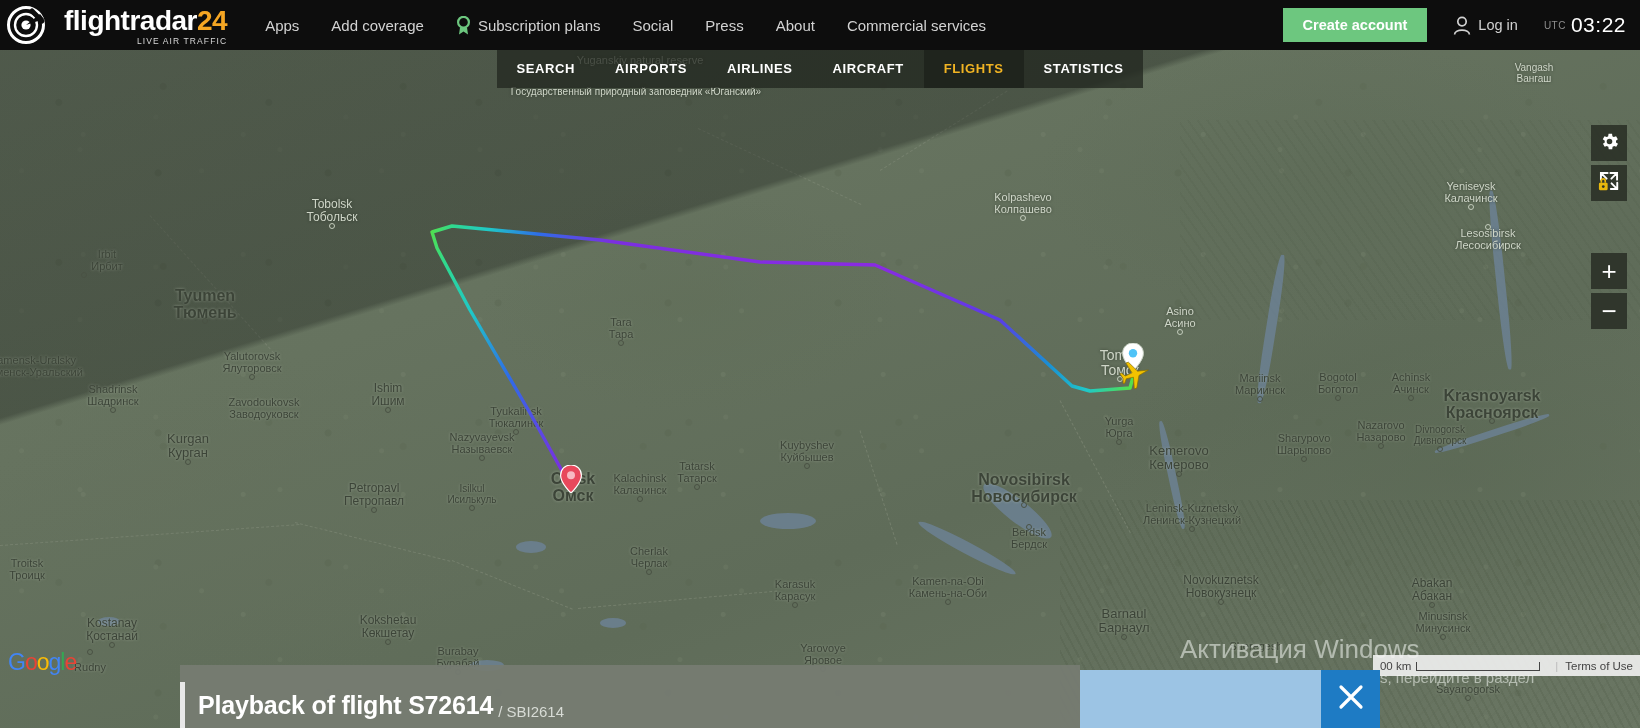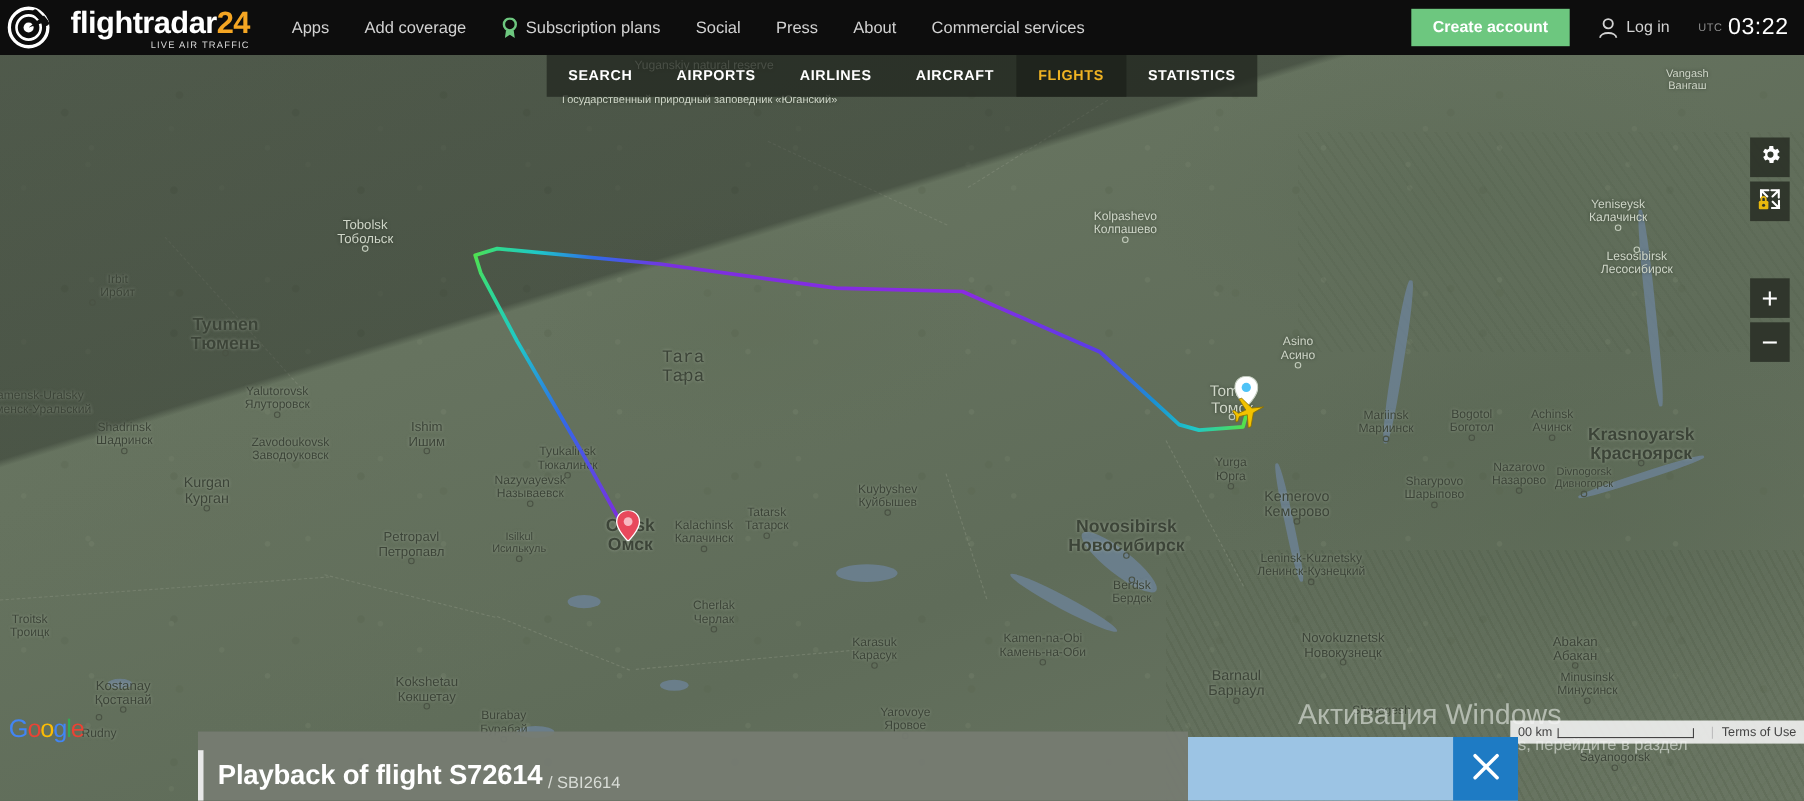--- a/index.html
+++ b/index.html
@@ -306,21 +306,21 @@
         <div class="mlabel" style="left: 640px; top: 473px; font-size: 11px; font-weight: 400;">
           <span class="en">Kalachinsk</span>
           <span class="ru">Калачинск</span>
         </div>
         <div class="city-dot" style="left: 640px; top: 499px;"></div>
         <div class="mlabel" style="left: 649px; top: 546px; font-size: 11px; font-weight: 400;">
           <span class="en">Cherlak</span>
           <span class="ru">Черлак</span>
         </div>
         <div class="city-dot" style="left: 649px; top: 572px;"></div>
-        <div class="mlabel" style="left: 621px; top: 317px; font-size: 16px; font-weight: 400; font-family: Liberation Mono, monospace;">
+        <div class="mlabel" style="left: 621px; top: 317px; font-size: 11px; font-weight: 400;">
           <span class="en">Tara</span>
           <span class="ru">Тара</span>
         </div>
         <div class="city-dot" style="left: 621px; top: 343px;"></div>
         <div class="mlabel" style="left: 697px; top: 461px; font-size: 11px; font-weight: 400;">
           <span class="en">Tatarsk</span>
           <span class="ru">Татарск</span>
         </div>
         <div class="city-dot" style="left: 697px; top: 487px;"></div>
         <div class="mlabel" style="left: 807px; top: 440px; font-size: 11px; font-weight: 400;">

